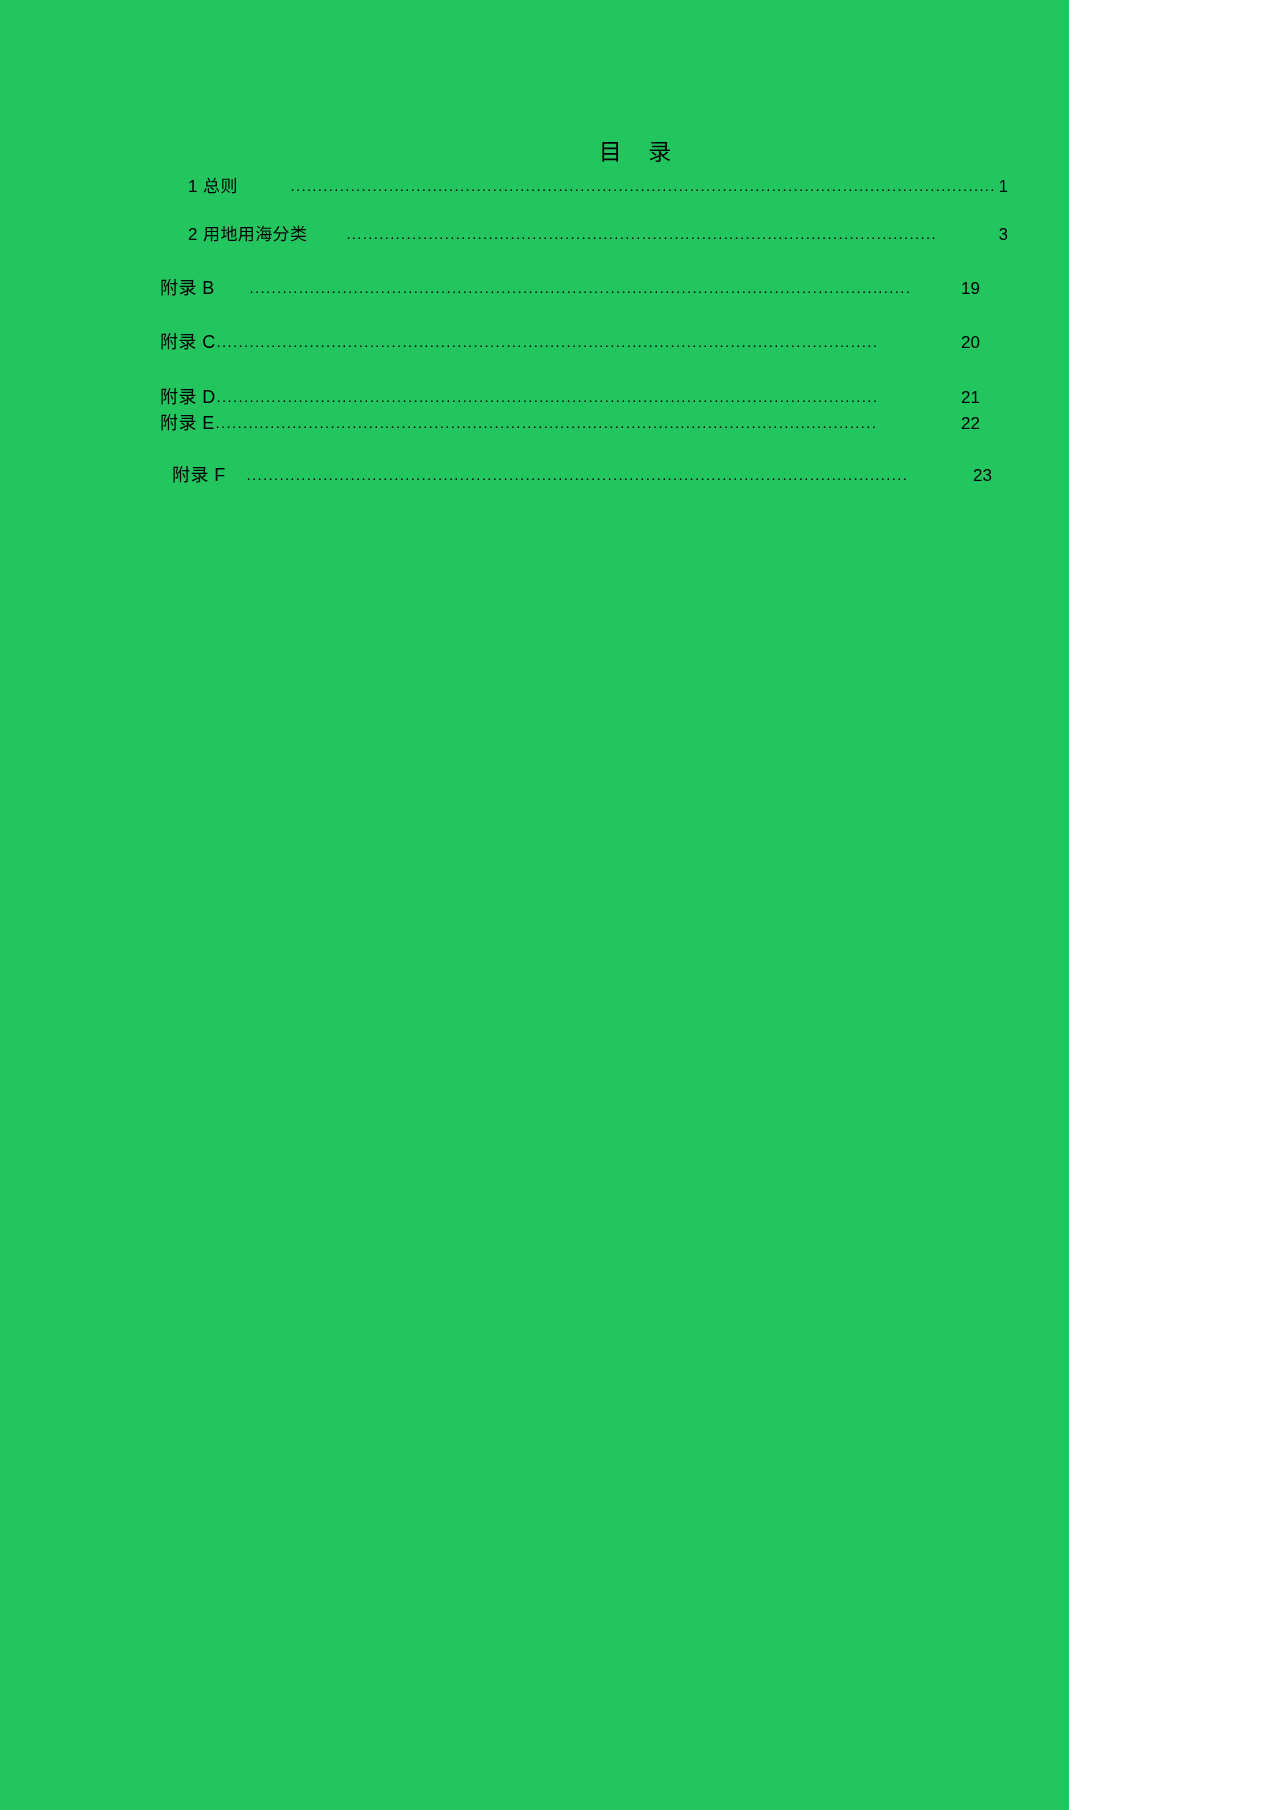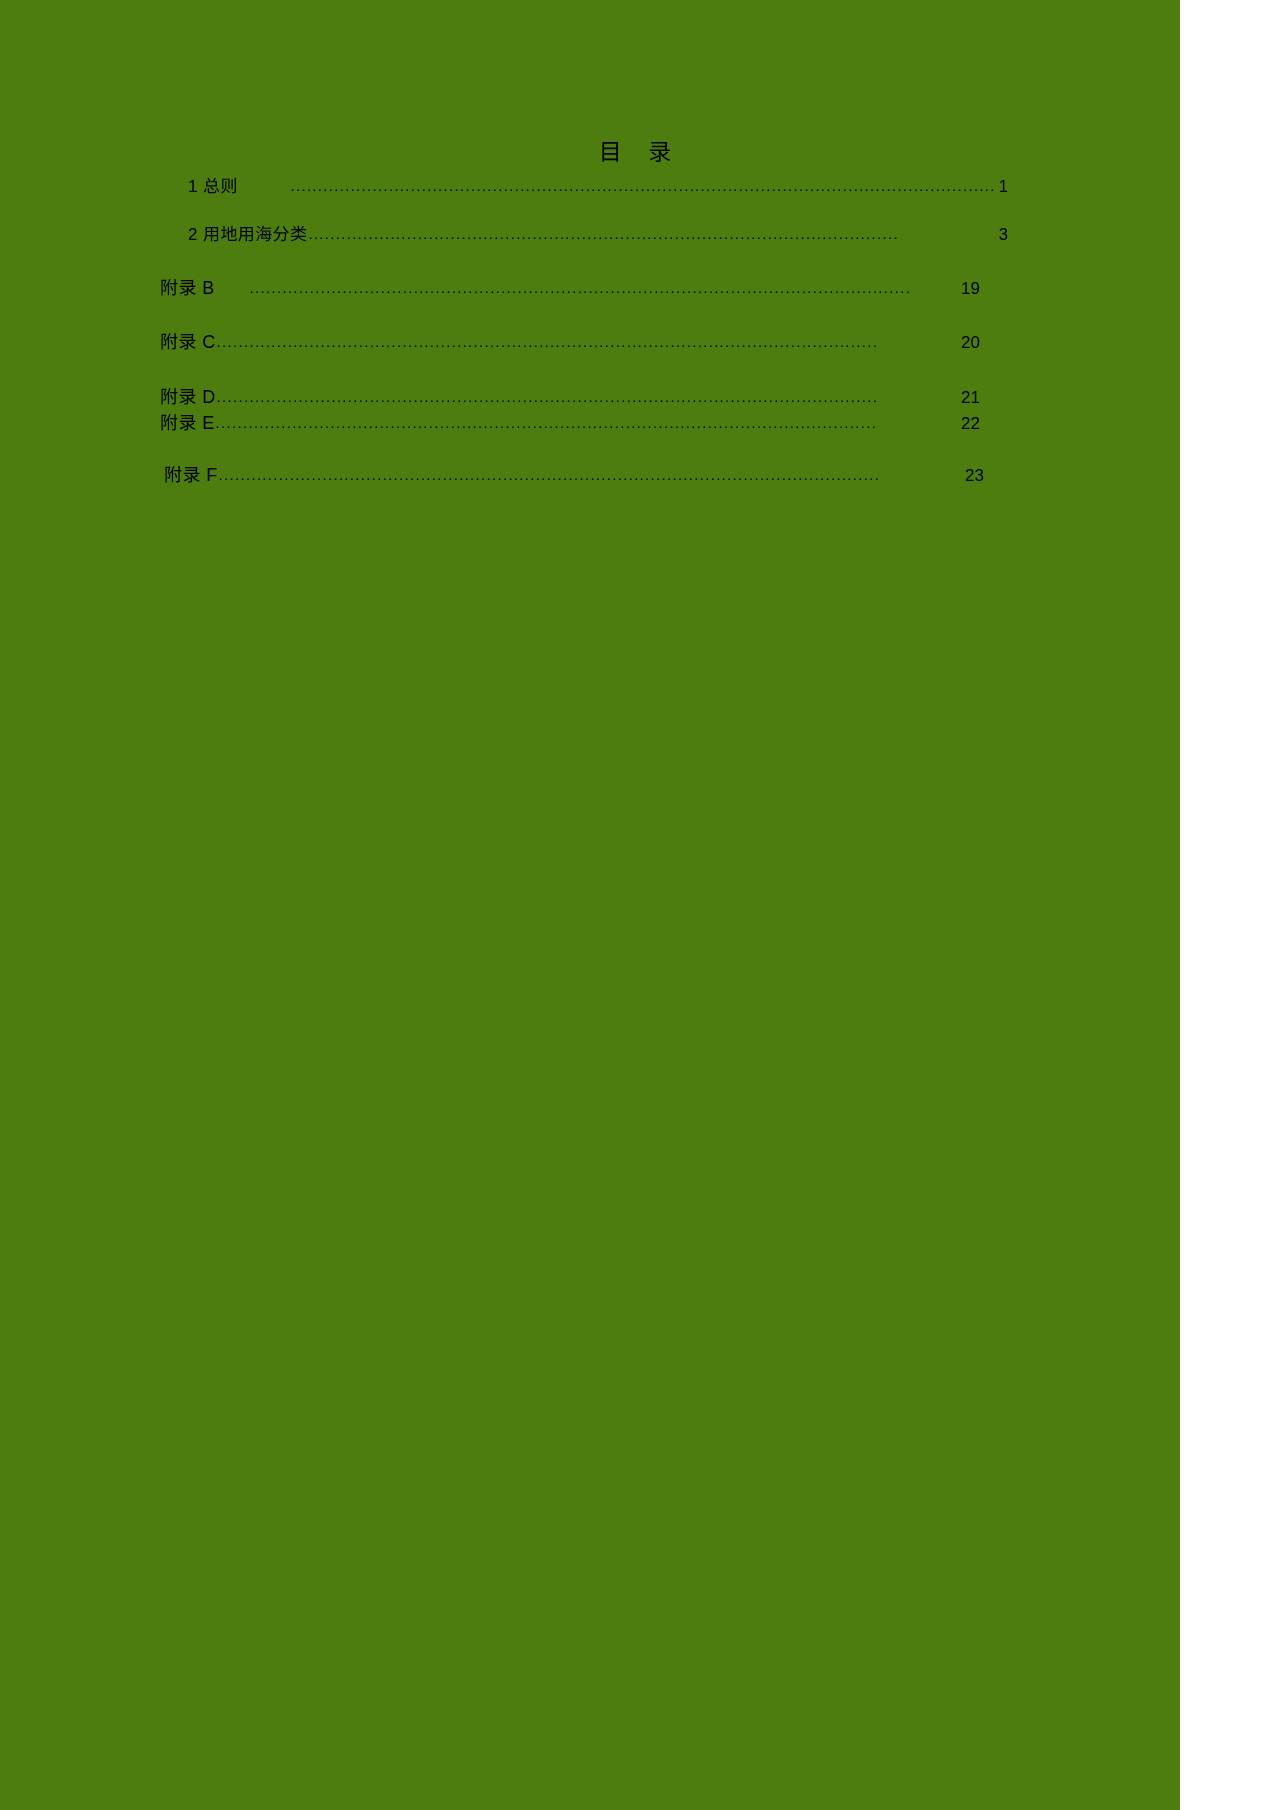--- a/index.html
+++ b/index.html
@@ -13,23 +13,23 @@
     font-family: "Liberation Sans", sans-serif;
     color: #000000;
     position: relative;
     overflow: hidden;
   }
 
   .page {
     position: absolute;
     left: 0;
     top: 0;
-    width: 1180px;
+    width: 1069px;
     height: 1810px;
-    background: #4d7c0f;
+    background: #22c55e;
   }
 
   .toc-title {
     position: absolute;
     left: 0;
     top: 133px;
     width: 1280px;
     text-align: center;
     font-size: 23px;
     letter-spacing: 10px;
@@ -67,27 +67,27 @@
     transform: translateY(-1px);
   }
 
   .toc-page {
     font-size: 17px;
     padding-left: 2px;
   }
 
   
   .r0 { margin-left: 28px; margin-top: 0px; text-align: right;  }
-  .r1 { margin-left: 28px; margin-top: 23px; }
+  .r1 { margin-left: 28px; margin-top: 23px; gap: 38px; }
   .r2 { margin-left: 0px;  margin-top: 26px; }
   .r3 { margin-left: 0px;  margin-top: 28px; gap: 34px; }
   .r4 { margin-left: 0px;  margin-top: 28px; justify-content: flex-end; }
   .r5 { margin-left: 0px;  margin-top: 29px; }
   .r6 { margin-left: 0px;  }
-  .r7 { margin-left: 4px;  margin-top: 26px; }
+  .r7 { margin-left: 12px;  margin-top: 26px; gap: 20px; }
 
   .r0 .toc-label, .r1 .toc-label { font-size: 17px; }
   .r2 .toc-label, .r3 .toc-label, .r4 .toc-label,
   .r5 .toc-label, .r6 .toc-label, .r7 .toc-label { font-size: 18px; }
 
   .r0 .toc-page, .r1 .toc-page { font-size: 16.5px; }
 </style>
 </head>
 <body>
 

